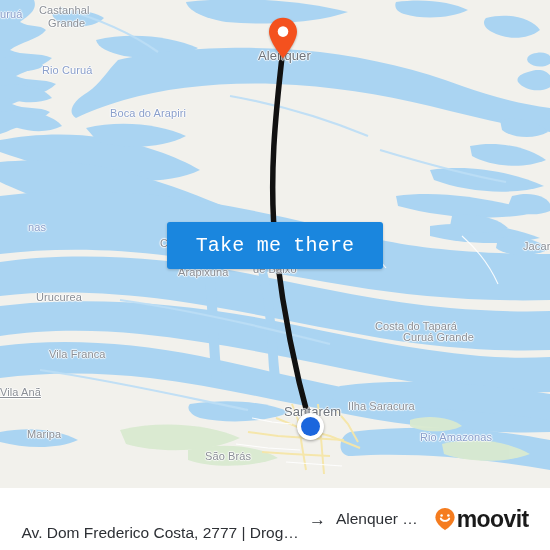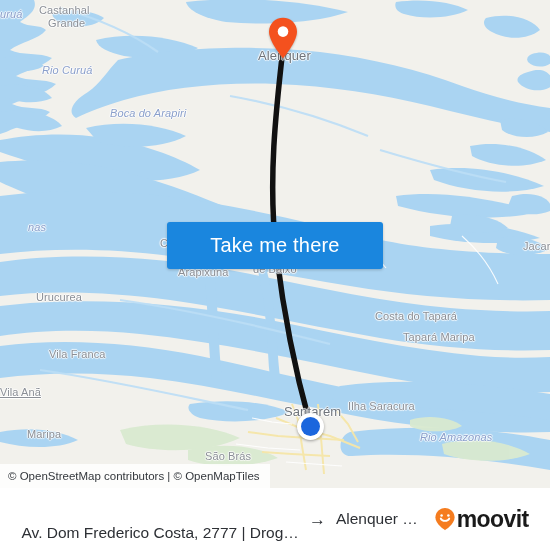--- a/index.html
+++ b/index.html
@@ -48,21 +48,20 @@
     letter-spacing: 0.1px;
     text-shadow:
        1px 0 1px rgba(255,255,255,.95),
       -1px 0 1px rgba(255,255,255,.95),
        0 1px 1px rgba(255,255,255,.95),
        0 -1px 1px rgba(255,255,255,.95);
     pointer-events: none;
   }
   .map-label.water {
     color: #8a9fcb;
-    font-style: italic;
   }
   .map-label.city {
     font-size: 13px;
     color: #6f747b;
   }
 
   
   #dest-pin {
     position: absolute;
     left: 268px;
@@ -96,21 +95,21 @@
     position: absolute;
     left: 167px;
     top: 222px;
     width: 216px;
     height: 47px;
     background: #1a86de;
     border: none;
     border-radius: 3px;
     color: #ffffff;
     font-size: 20px;
-    font-family: Liberation Sans, sans-serif;
+    font-family: Liberation Mono, monospace;
     letter-spacing: .2px;
     cursor: pointer;
     box-shadow: 0 1px 3px rgba(0,0,0,.2);
     display: flex;
     align-items: center;
     justify-content: center;
   }
 
   
   #attribution {
@@ -301,22 +300,22 @@
         <div class="map-label" style="left: 39px; top: 4px;">Castanhal</div>
         <div class="map-label" style="left: 48px; top: 17px;">Grande</div>
         <div class="map-label water" style="left: 42px; top: 64px;">Rio Curuá</div>
         <div class="map-label water" style="left: 110px; top: 107px;">Boca do Arapiri</div>
         <div class="map-label water" style="left: 0px; top: 221px; padding-left: 28px;">nas</div>
         <div class="map-label" style="left: 523px; top: 240px;">Jacare</div>
         <div class="map-label" style="left: 160px; top: 237px;">C</div>
         <div class="map-label" style="left: 178px; top: 266px;">Arapixuna</div>
         <div class="map-label" style="left: 253px; top: 263px;">de Baixo</div>
         <div class="map-label" style="left: 36px; top: 291px;">Urucurea</div>
-        <div class="map-label" style="left: 375px; top: 310px;">Costa do Tapará</div>
-        <div class="map-label" style="left: 403px; top: 331px;">Tapará Maripa</div>
+        <div class="map-label" style="left: 375px; top: 320px;">Costa do Tapará</div>
+        <div class="map-label" style="left: 403px; top: 331px;">Curuá Grande</div>
         <div class="map-label" style="left: 49px; top: 348px;">Vila Franca</div>
         <div class="map-label" style="left: 0px; top: 386px; text-decoration: underline;">Vila Anã</div>
         <div class="map-label" style="left: 348px; top: 400px;">Ilha Saracura</div>
         <div class="map-label" style="left: 19px; top: 428px; margin-left: 8px;">Maripa</div>
         <div class="map-label" style="left: 205px; top: 450px;">São Brás</div>
         <div class="map-label water" style="left: 420px; top: 431px;">Rio Amazonas</div>
       </div>
 
     <div class="map-label city" style="left:258px; top:48px;">Alenquer</div>
 
@@ -328,23 +327,20 @@
         <circle cx="15" cy="14.6" r="5.3" fill="#ffffff"></circle>
       </svg>
     </div>
 
     <div id="origin-dot">
       <div class="inner"></div>
     </div>
 
     <button id="cta-button">Take me there</button>
 
-    <div id="attribution">
-      <span>© OpenStreetMap contributors | © OpenMapTiles</span>
-    </div>
   </div>
 
   <div id="footer">
     <span class="trip-from">Av. Dom Frederico Costa, 2777 | Drog…</span>
     <span class="arrow-icon">→</span>
     <span class="trip-to">Alenquer …</span>
 
     <div id="brand-logo">
       <svg width="22" height="24" viewBox="0 0 22 24">
         <path d="M11 1 C5.7 1 1.4 5.3 1.4 10.6 C1.4 17.3 11 23.2 11 23.2 C11 23.2 20.6 17.3 20.6 10.6 C20.6 5.3 16.3 1 11 1 Z" fill="#f57c1f"></path>

